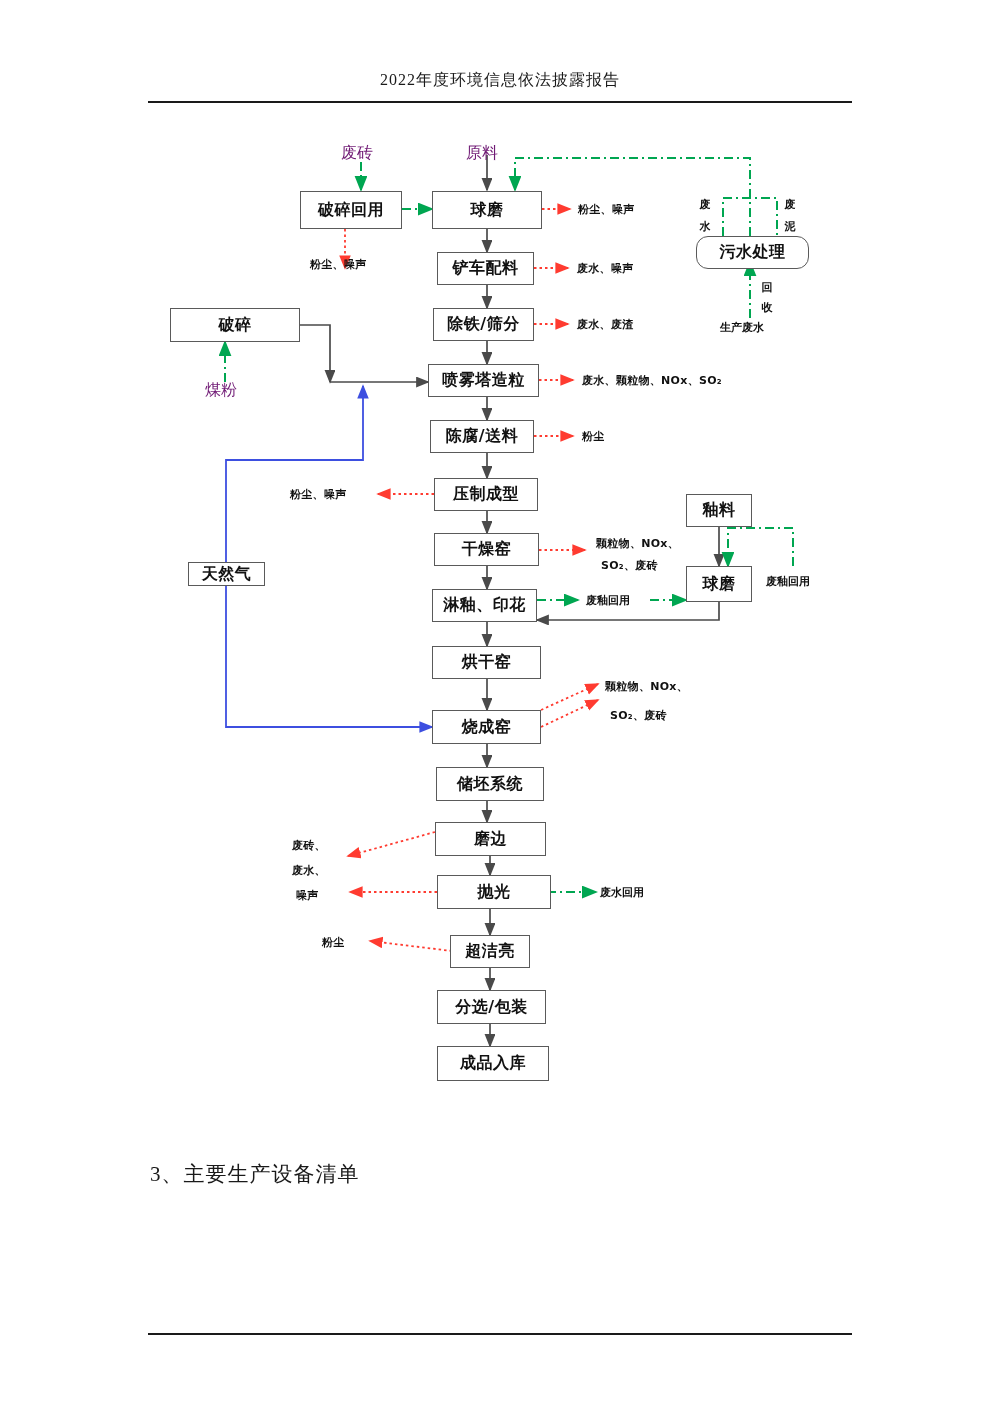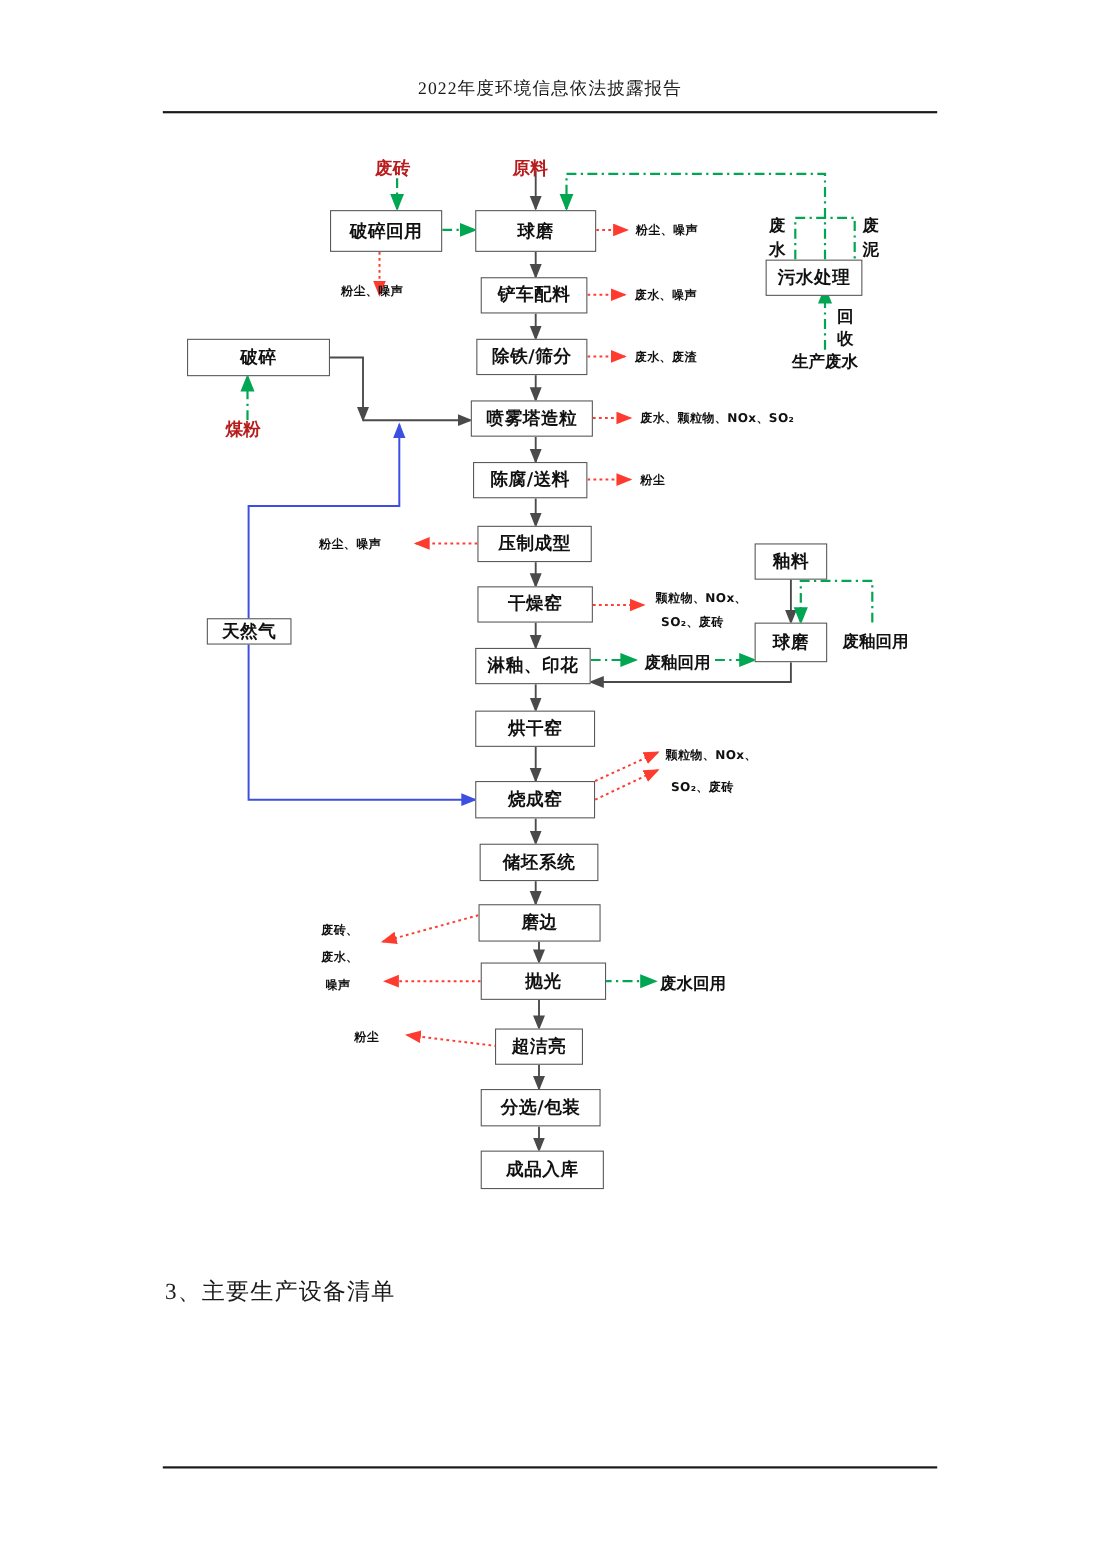--- a/index.html
+++ b/index.html
@@ -50,33 +50,33 @@
     display:flex; align-items:center; justify-content:center;
     font-family:"DejaVu Sans", sans-serif;
     font-size:16px; font-weight:700; color:#111;
     letter-spacing:0.5px;
     white-space:nowrap;
   }
 
   .plain {
     position:absolute;
     font-family:"DejaVu Sans", sans-serif;
-    font-size:16px; color:#b91c1c; font-weight:700;
+    font-size:16px; color:#701a75; font-weight:400;
     white-space:nowrap;
   }
   .emis {
     position:absolute;
     font-family:"DejaVu Sans", sans-serif;
     font-size:11px; font-weight:700; color:#111;
     white-space:nowrap; letter-spacing:0.3px;
   }
   .tiny {
     position:absolute;
     font-family:"DejaVu Sans", sans-serif;
-    font-size:15px; font-weight:700; color:#111;
+    font-size:11px; font-weight:700; color:#111;
     white-space:nowrap;
   }
   svg.edges { position:absolute; left:0; top:0; width:1000px; height:1120px; overflow:visible; }
 </style>
 </head>
 <body>
 
 <div class="page">
 
   <div class="hdr-text">2022年度环境信息依法披露报告</div>
@@ -192,21 +192,21 @@
     <div class="node" style="left:432px; top:710px;  width:109px; height:34px;">烧成窑</div>
     <div class="node" style="left:436px; top:767px;  width:108px; height:34px;">储坯系统</div>
     <div class="node" style="left:435px; top:822px;  width:111px; height:34px;">磨边</div>
     <div class="node" style="left:437px; top:875px;  width:114px; height:34px;">抛光</div>
     <div class="node" style="left:450px; top:935px;  width:80px;  height:33px;">超洁亮</div>
     <div class="node" style="left:437px; top:990px;  width:109px; height:34px;">分选/包装</div>
     <div class="node" style="left:437px; top:1046px; width:112px; height:35px;">成品入库</div>
 
     <div class="node" style="left:170px; top:308px;  width:130px; height:34px;">破碎</div>
     <div class="node" style="left:188px; top:562px;  width:77px;  height:24px;">天然气</div>
-    <div class="node" style="left:696px; top:236px;  width:88px; height:33px;">污水处理</div>
+    <div class="node" style="left:696px; top:236px;  width:113px; height:33px;border-radius:12px;">污水处理</div>
     <div class="node" style="left:686px; top:494px;  width:66px;  height:33px;">釉料</div>
     <div class="node" style="left:686px; top:566px;  width:66px;  height:36px;">球磨</div>
 
     <div class="emis" style="left:310px; top:257px;">粉尘、噪声</div>
     <div class="emis" style="left:578px; top:202px;">粉尘、噪声</div>
     <div class="emis" style="left:577px; top:261px;">废水、噪声</div>
     <div class="emis" style="left:577px; top:317px;">废水、废渣</div>
     <div class="emis" style="left:582px; top:373px;">废水、颗粒物、NOx、SO₂</div>
     <div class="emis" style="left:582px; top:429px;">粉尘</div>
     <div class="emis" style="left:290px; top:487px;">粉尘、噪声</div>

